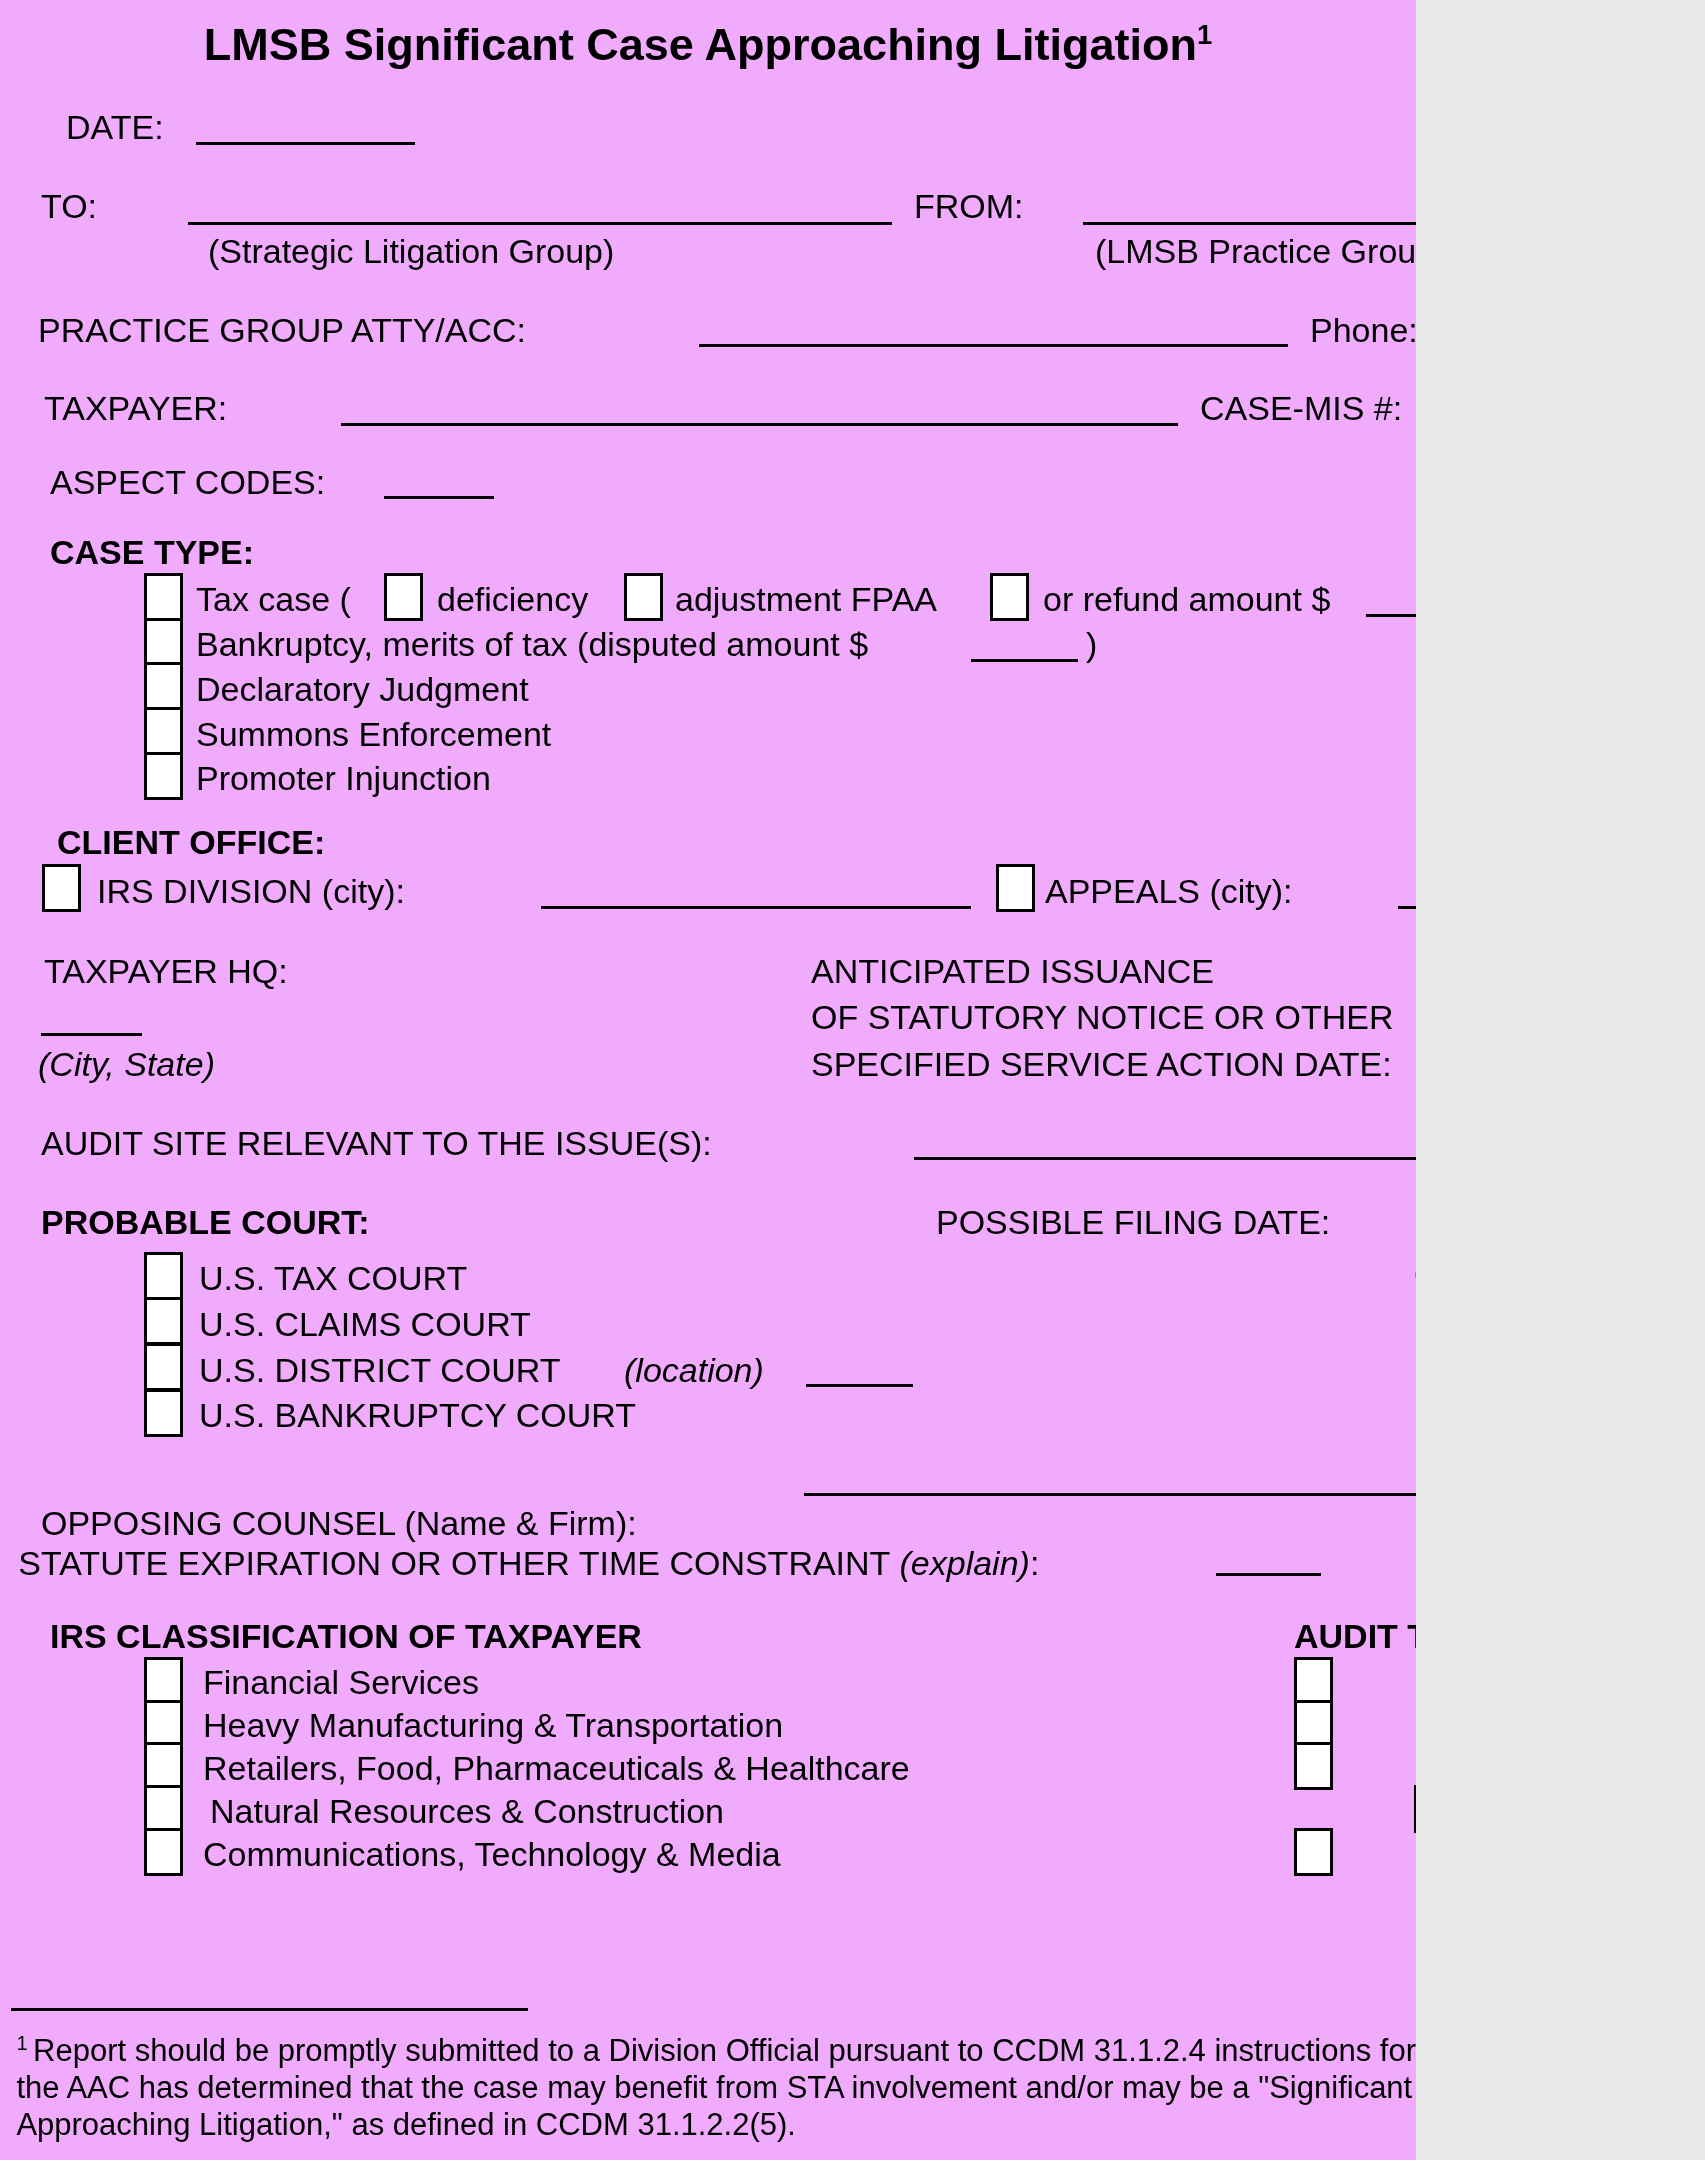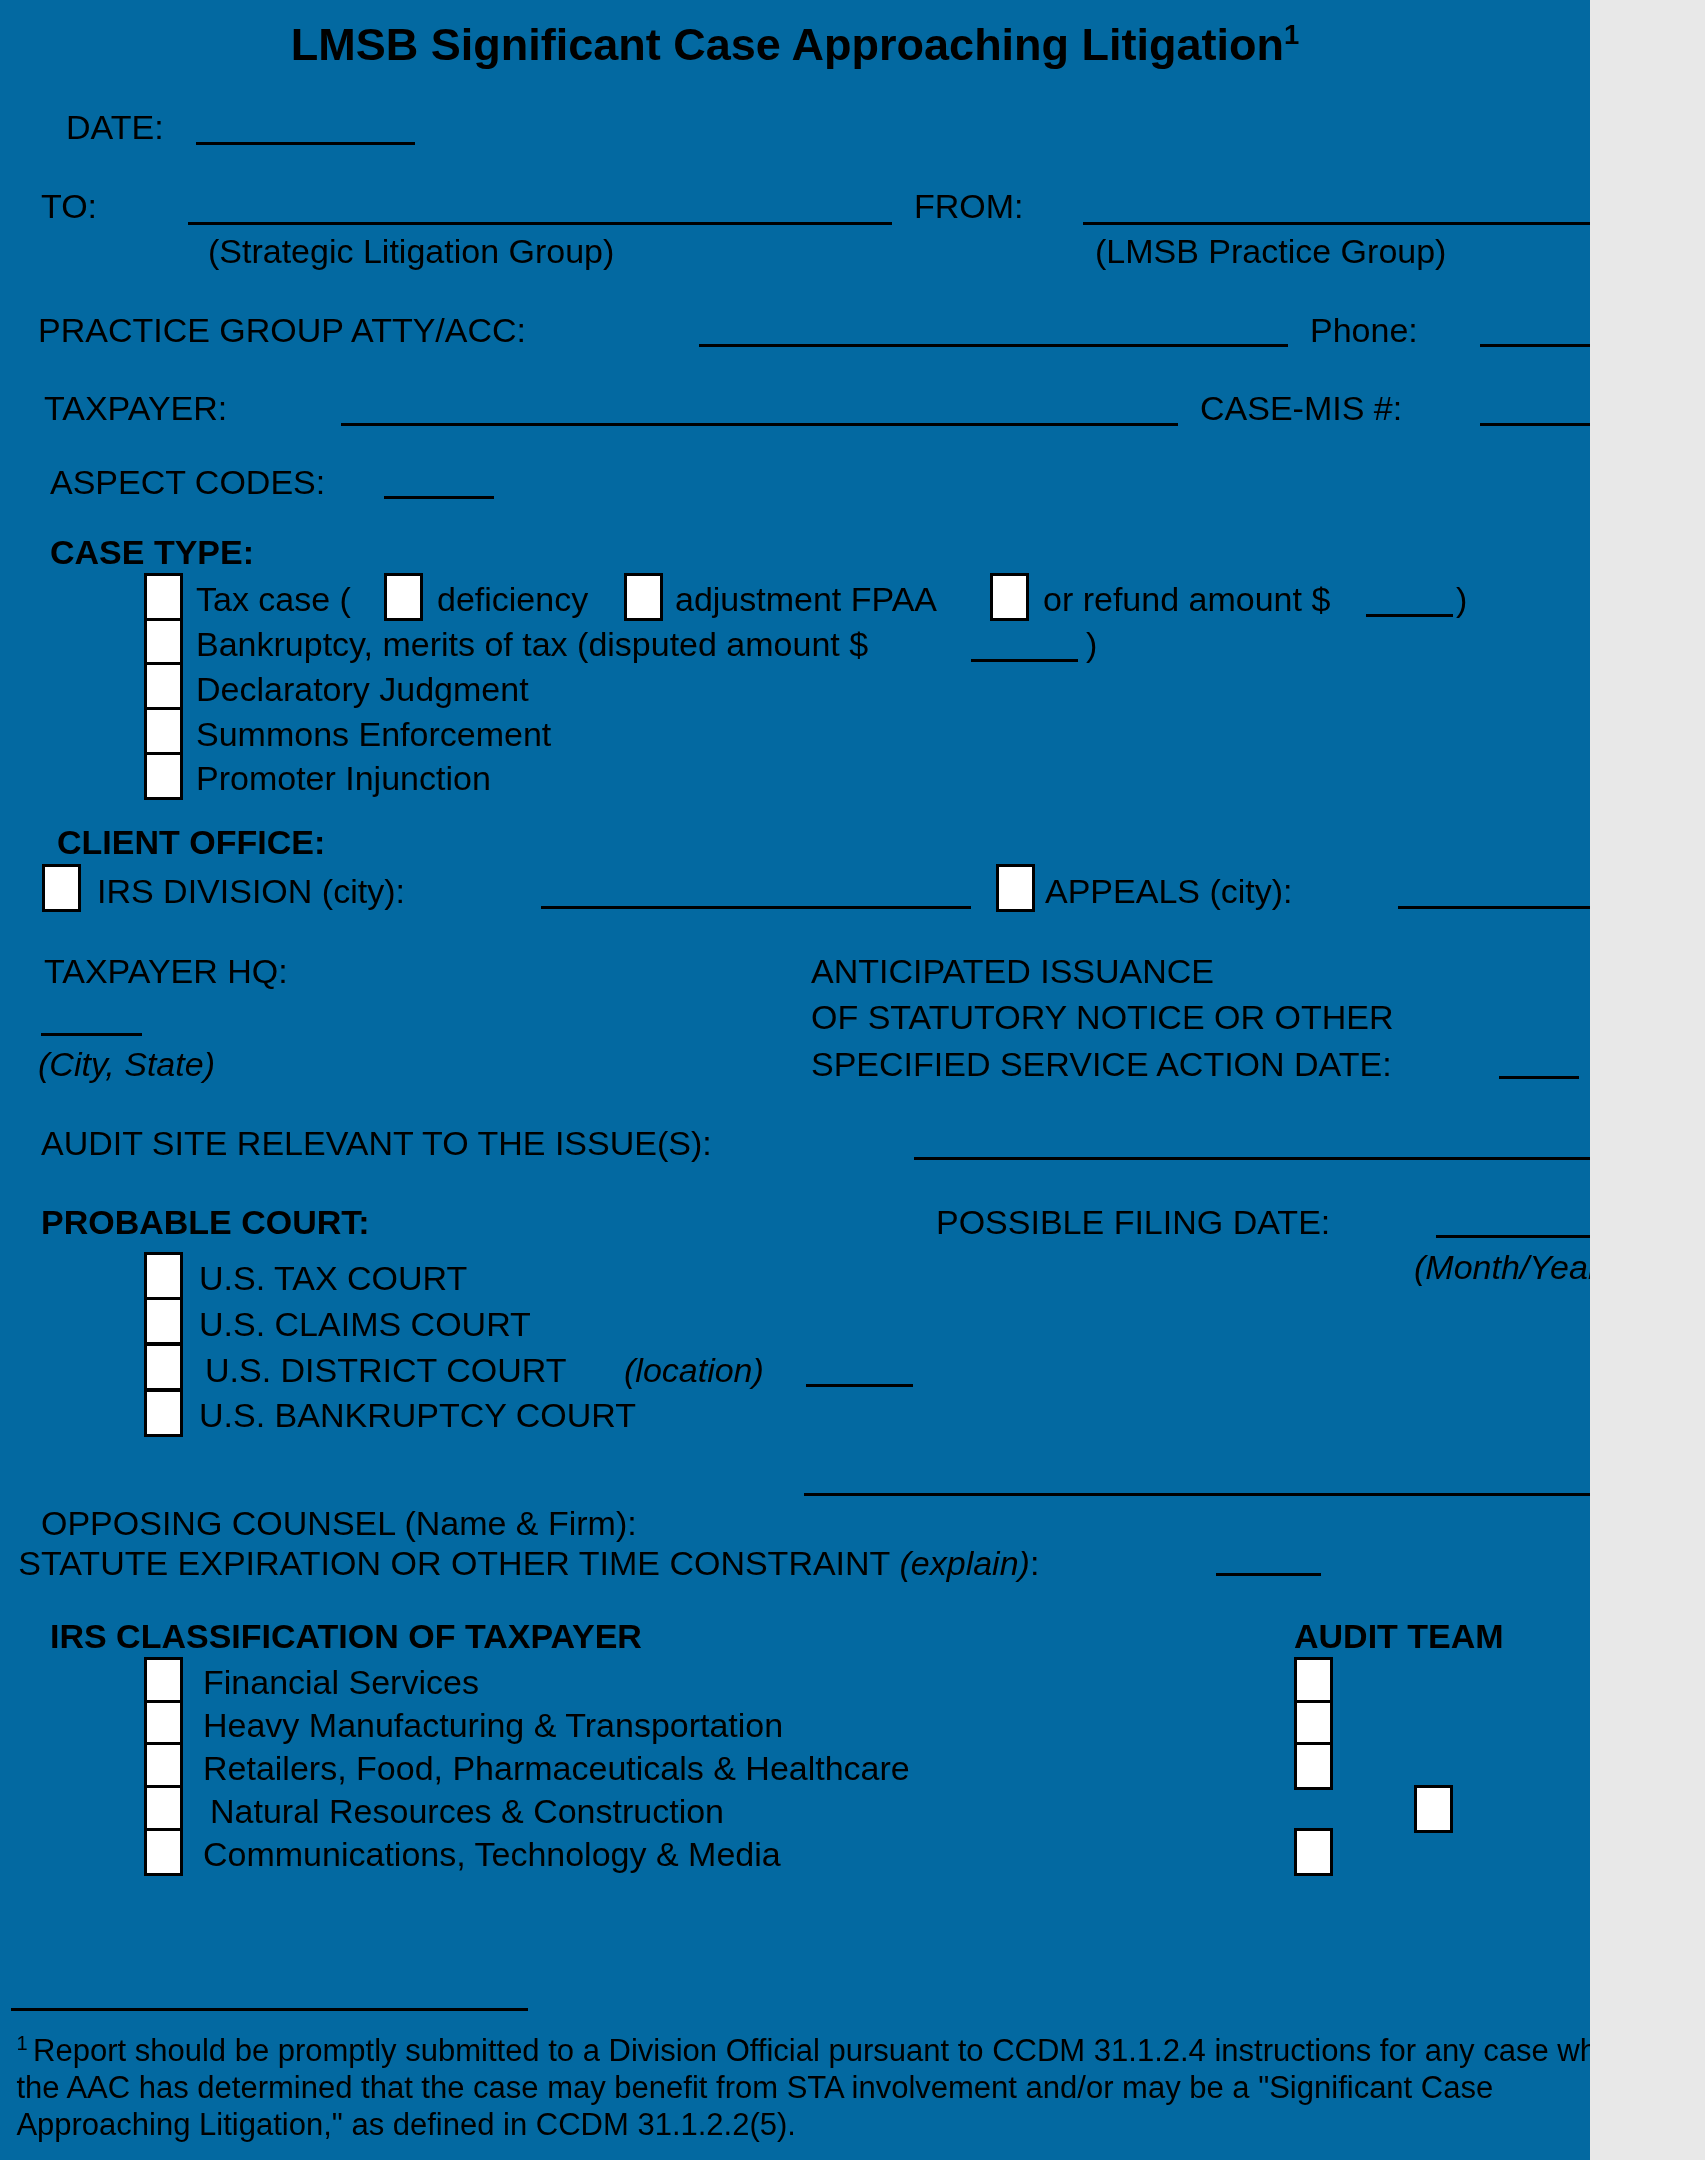--- a/index.html
+++ b/index.html
@@ -1,20 +1,20 @@
 <!DOCTYPE html>
 <html style="font-size:14.6px"><head>
 <meta charset="utf-8">
 <style>
   html,body{margin:0;padding:0;background:#e8e8e8;}
   #page{
     position:relative;
-    width:1590px;
+    width:1416px;
     height:2160px;
-    background:#0369a1;
+    background:#f0abfc;
     font-family:"Liberation Sans","DejaVu Sans",sans-serif;
     color:#000;
     overflow:hidden;
   }
   .lbl{
     position:absolute;
     font-size:34px;
     line-height:42px;
     white-space:nowrap;
     color:#000;
@@ -141,21 +141,21 @@
   <div class="lbl b" style="left:41px;top:1201px;">PROBABLE COURT:</div>
   <div class="lbl" style="left:936px;top:1201px;">POSSIBLE FILING DATE:</div>
   <div class="rule" style="left:1436px;top:1235px;width:249px;"></div>
   <div class="lbl i" style="left:1414px;top:1246px;">(Month/Year)</div>
 
   <div class="cb" style="left:144px;top:1252px;"></div>
   <div class="lbl" style="left:199px;top:1257px;">U.S. TAX COURT</div>
   <div class="cb" style="left:144px;top:1297px;"></div>
   <div class="lbl" style="left:199px;top:1303px;">U.S. CLAIMS COURT</div>
   <div class="cb" style="left:144px;top:1343px;"></div>
-  <div class="lbl" style="left:205px;top:1349px;text-align:right;">U.S. DISTRICT COURT</div>
+  <div class="lbl" style="left:199px;top:1349px;text-align:right;">U.S. DISTRICT COURT</div>
   <div class="lbl i" style="left:624px;top:1349px;">(location)</div>
   <div class="rule" style="left:806px;top:1384px;width:107px;"></div>
   <div class="cb" style="left:144px;top:1389px;"></div>
   <div class="lbl" style="left:199px;top:1394px;">U.S. BANKRUPTCY COURT</div>
 
   <div class="lbl" style="left:41px;top:1458px;margin-top:44px;">OPPOSING COUNSEL (Name &amp; Firm):</div>
   <div class="rule" style="left:804px;top:1493px;width:886px;"></div>
 
   <div class="statute-line">
     <span>STATUTE EXPIRATION OR OTHER TIME CONSTRAINT</span><span class="i">(explain)</span><span>:</span>

